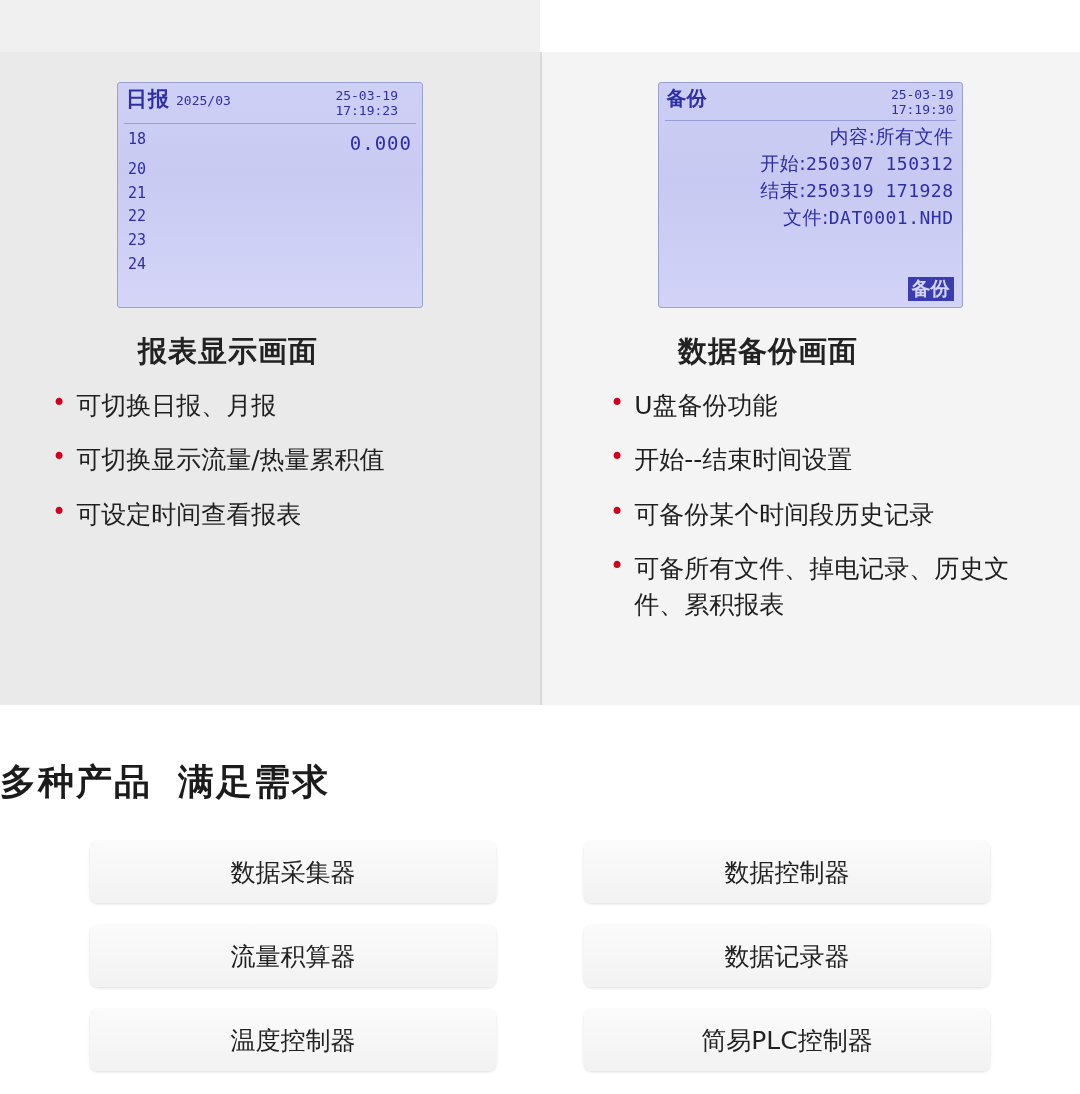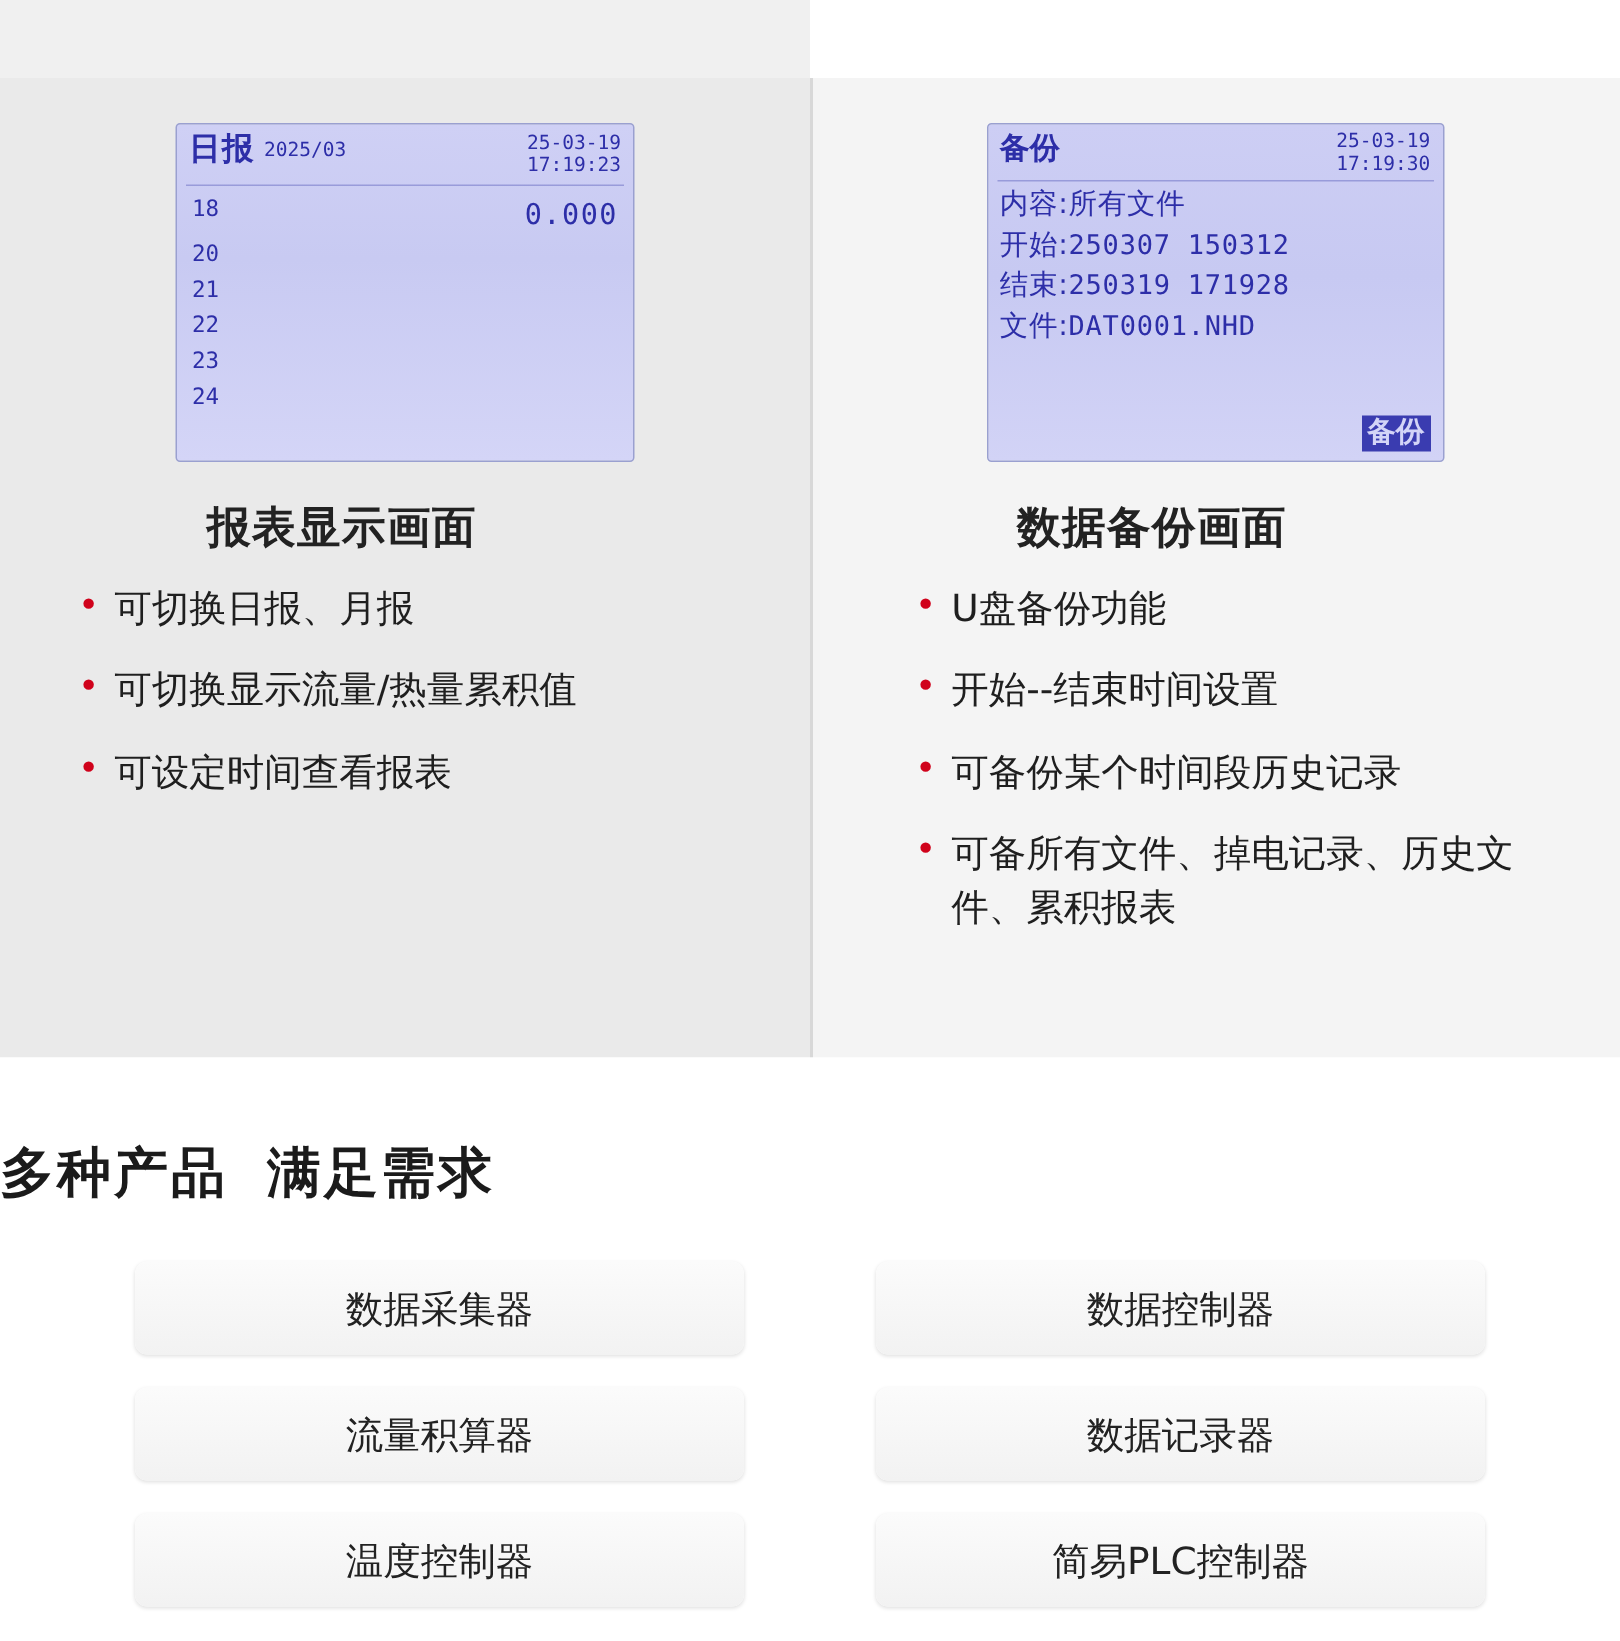--- a/index.html
+++ b/index.html
@@ -88,21 +88,21 @@
     height: 226px;
     background: linear-gradient(180deg,#cdcef4 0%, #c7c9f2 45%, #d2d3f6 100%);
     padding: 0;
   }
 
   
   .lcd-head {
     display: flex;
     align-items: flex-start;
     justify-content: space-between;
-    padding: 6px 8px 2px 8px;
+    padding: 6px 24px 2px 8px;
   }
   .lcd-title {
     font-family: "DejaVu Sans", sans-serif;
     font-size: 21px;
     font-weight: bold;
     line-height: 1;
     letter-spacing: 1px;
   }
   .lcd-sub {
     font-size: 13px;
@@ -150,20 +150,21 @@
   }
   .lcd-r-lines {
     padding: 2px 8px 0 8px;
   }
   .lcd-r-line {
     font-family: "DejaVu Sans", sans-serif;
     font-size: 19px;
     line-height: 1.42;
     white-space: nowrap;
     letter-spacing: .5px;
+    text-align: right;
   }
   .lcd-r-line .mono {
     font-family: "DejaVu Sans Mono", "Liberation Mono", monospace;
     font-size: 18px;
   }
   .lcd-badge {
     position: absolute;
     right: 8px;
     bottom: 6px;
     background: #3a3cb0;

